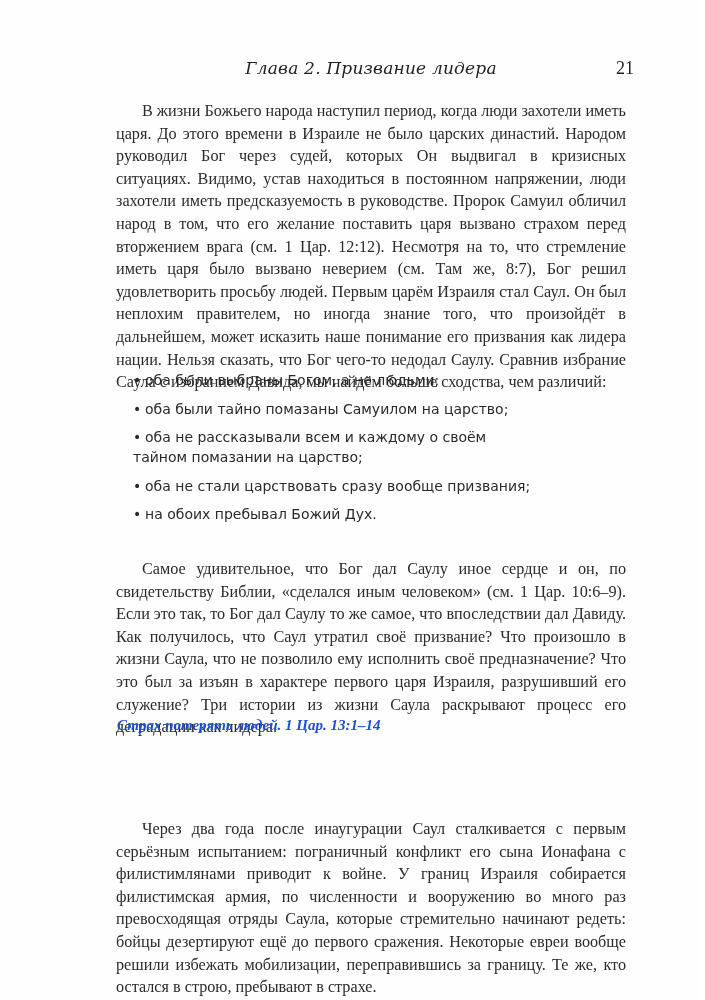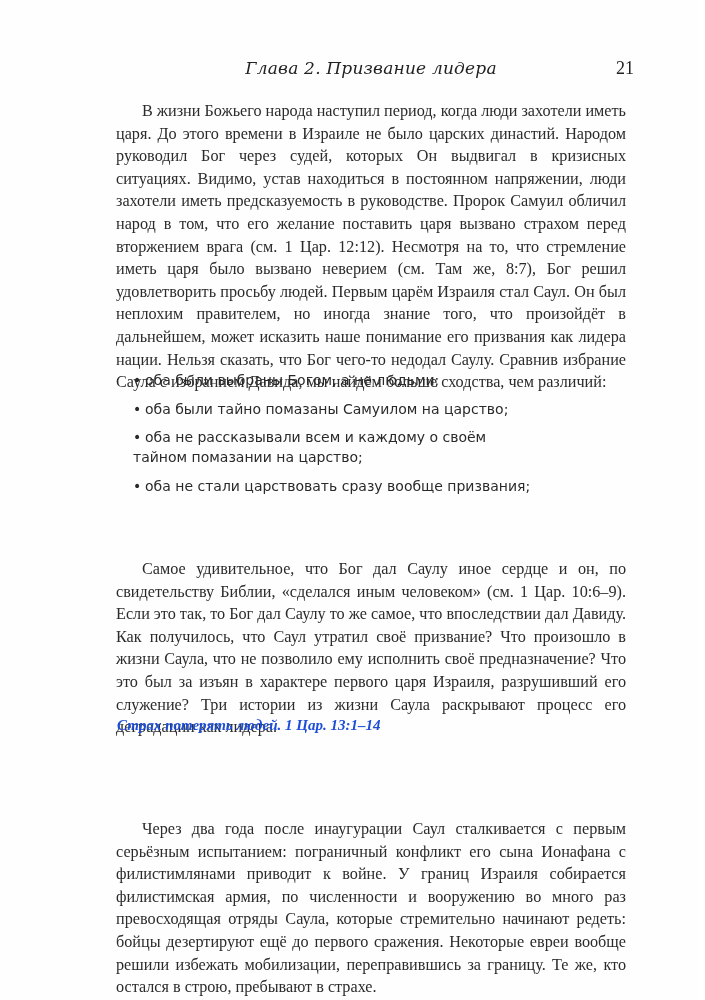--- a/index.html
+++ b/index.html
@@ -106,20 +106,21 @@
 
   <div class="body-text para1">
     <p>В жизни Божьего народа наступил период, когда люди захотели иметь царя. До этого времени в Израиле не было царских династий. Народом руководил Бог через судей, которых Он выдвигал в кризисных ситуациях. Видимо, устав находиться в постоянном напряжении, люди захотели иметь предсказуемость в руководстве. Пророк Самуил обличил народ в том, что его желание поставить царя вызвано страхом перед вторжением врага (см. 1 Цар. 12:12). Несмотря на то, что стремление иметь царя было вызвано неверием (см. Там же, 8:7), Бог решил удовлетворить просьбу людей. Первым царём Израиля стал Саул. Он был неплохим правителем, но иногда знание того, что произойдёт в дальнейшем, может исказить наше понимание его призвания как лидера нации. Нельзя сказать, что Бог чего-то недодал Саулу. Сравнив избрание Саула с избранием Давида, мы найдём больше сходства, чем различий:</p>
   </div>
 
   <ul class="bullets">
     <li><span class="dot">•</span><span>оба были выбраны Богом, а не людьми;</span></li>
     <li><span class="dot">•</span><span>оба были тайно помазаны Самуилом на царство;</span></li>
     <li><span class="dot">•</span><span>оба не рассказывали всем и каждому о своём тайном помазании на царство;</span></li>
     <li><span class="dot">•</span><span>оба не стали царствовать сразу вообще призвания;</span></li>
+    <li><span class="dot">•</span><span>на обоих пребывал Божий Дух.</span></li>
   </ul>
 
   <div class="body-text para2">
     <p>Самое удивительное, что Бог дал Саулу иное сердце и он, по свидетельству Библии, «сделался иным человеком» (см. 1 Цар. 10:6–9). Если это так, то Бог дал Саулу то же самое, что впоследствии дал Давиду. Как получилось, что Саул утратил своё призвание? Что произошло в жизни Саула, что не позволило ему исполнить своё предназначение? Что это был за изъян в характере первого царя Израиля, разрушивший его служение? Три истории из жизни Саула раскрывают процесс его деградации как лидера.</p>
   </div>
 
   <div class="section-heading">Страх потерять людей. 1 Цар. 13:1–14</div>
 
   <div class="body-text para3">
     <p>Через два года после инаугурации Саул сталкивается с первым серьёзным испытанием: пограничный конфликт его сына Ионафана с филистимлянами приводит к войне. У границ Израиля собирается филистимская армия, по численности и вооружению во много раз превосходящая отряды Саула, которые стремительно начинают редеть: бойцы дезертируют ещё до первого сражения. Некоторые евреи вообще решили избежать мобилизации, переправившись за границу. Те же, кто остался в строю, пребывают в страхе.</p>

